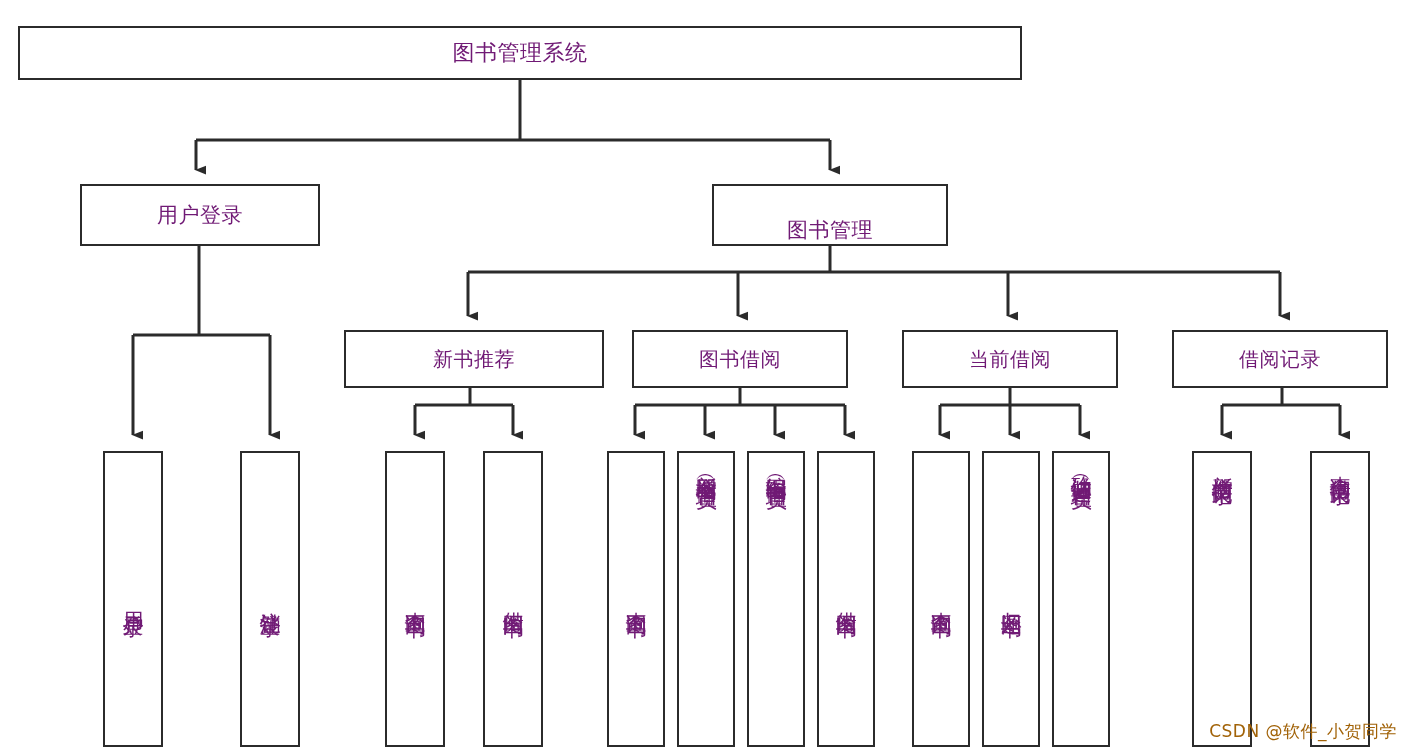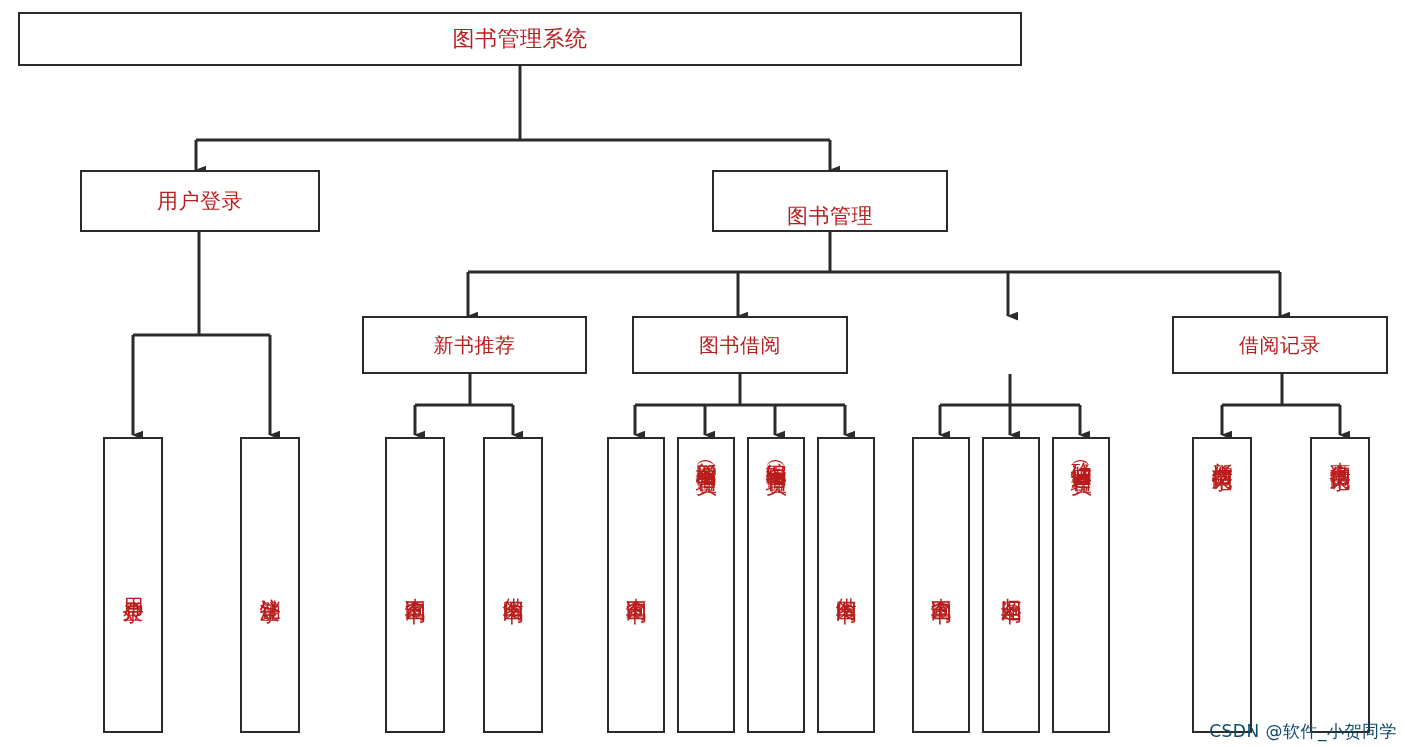--- a/index.html
+++ b/index.html
@@ -16,22 +16,23 @@
 
   
   .node{
     position:absolute;
     box-sizing:border-box;
     background:#ffffff;
     border:2px solid #2b2b2b;
     display:flex;
     align-items:center;
     justify-content:center;
-    color:#b91c1c;
+    color:#701a75;
     letter-spacing:0.5px;
+    margin-top:14px;
   }
   .node.root{font-size:22px;}
   .node.lvl1{font-size:21px;}
   .node.lvl2{font-size:20px;}
 
   
   .node.leaf{
     align-items:flex-start;
     justify-content:center;
     padding-top:8px;
@@ -47,21 +48,21 @@
   
   .node.leaf.c4{padding-top:0;align-items:center;}
   .node.leaf.c6{padding-top:6px;align-items:flex-start;}
 
   
   #watermark{
     position:absolute;
     right:8px;
     bottom:4px;
     font-size:17px;
-    color:#0c4a6e;
+    color:#a16207;
     white-space:nowrap;
     letter-spacing:0.5px;
   }
 </style>
 </head>
 <body>
 
 <div id="stage">
 
   <svg id="wires" viewBox="0 0 1405 747" xmlns="http://www.w3.org/2000/svg">
@@ -120,25 +121,28 @@
     <span>图书管理系统</span>
   </div>
 
   <div class="node lvl1" style="left:80px;top:170px;width:240px;height:62px;">
     <span>用户登录</span>
   </div>
   <div class="node lvl1" style="left:712px;top:170px;width:236px;height:62px;align-items:flex-end;">
     <span>图书管理</span>
   </div>
 
-  <div class="node lvl2" style="left:362px;top:316px;width:225px;height:58px;">
+  <div class="node lvl2" style="left:344px;top:316px;width:260px;height:58px;">
     <span>新书推荐</span>
   </div>
   <div class="node lvl2" style="left:632px;top:316px;width:216px;height:58px;">
     <span>图书借阅</span>
+  </div>
+  <div class="node lvl2" style="left:902px;top:316px;width:216px;height:58px;">
+    <span>当前借阅</span>
   </div>
   <div class="node lvl2" style="left:1172px;top:316px;width:216px;height:58px;font-family:Liberation Mono, monospace;">
     <span>借阅记录</span>
   </div>
 
   <div class="node leaf c4" style="left:103px;top:437px;width:60px;height:296px;">
     <span class="vtext">用户登录</span>
   </div>
   <div class="node leaf c4" style="left:240px;top:437px;width:60px;height:296px;">
     <span class="vtext">注销登录</span>

